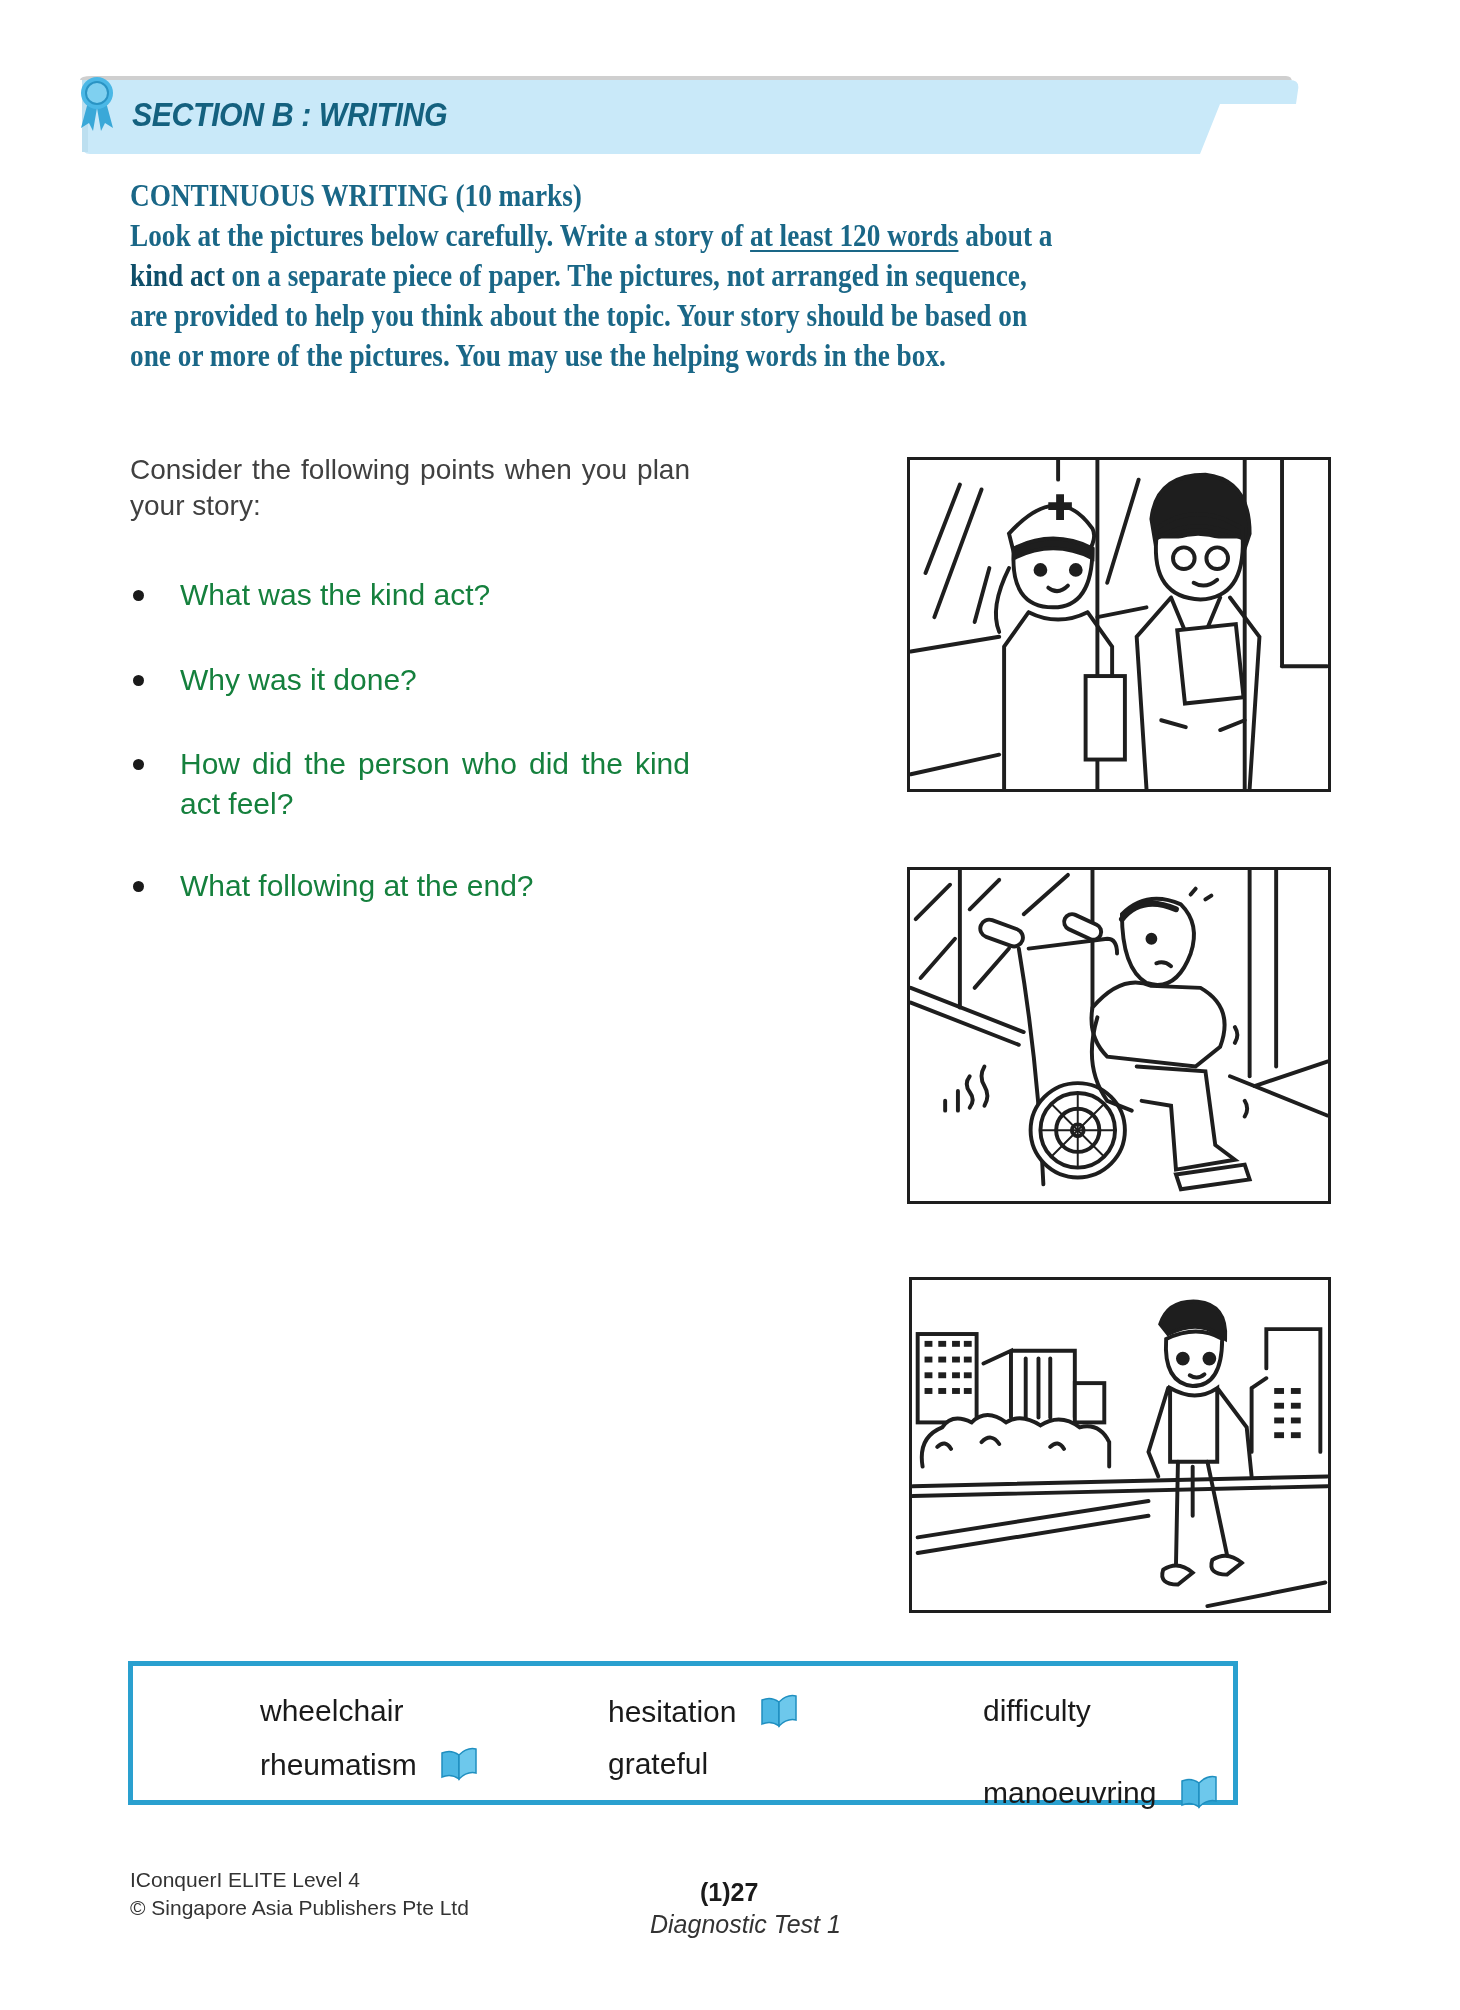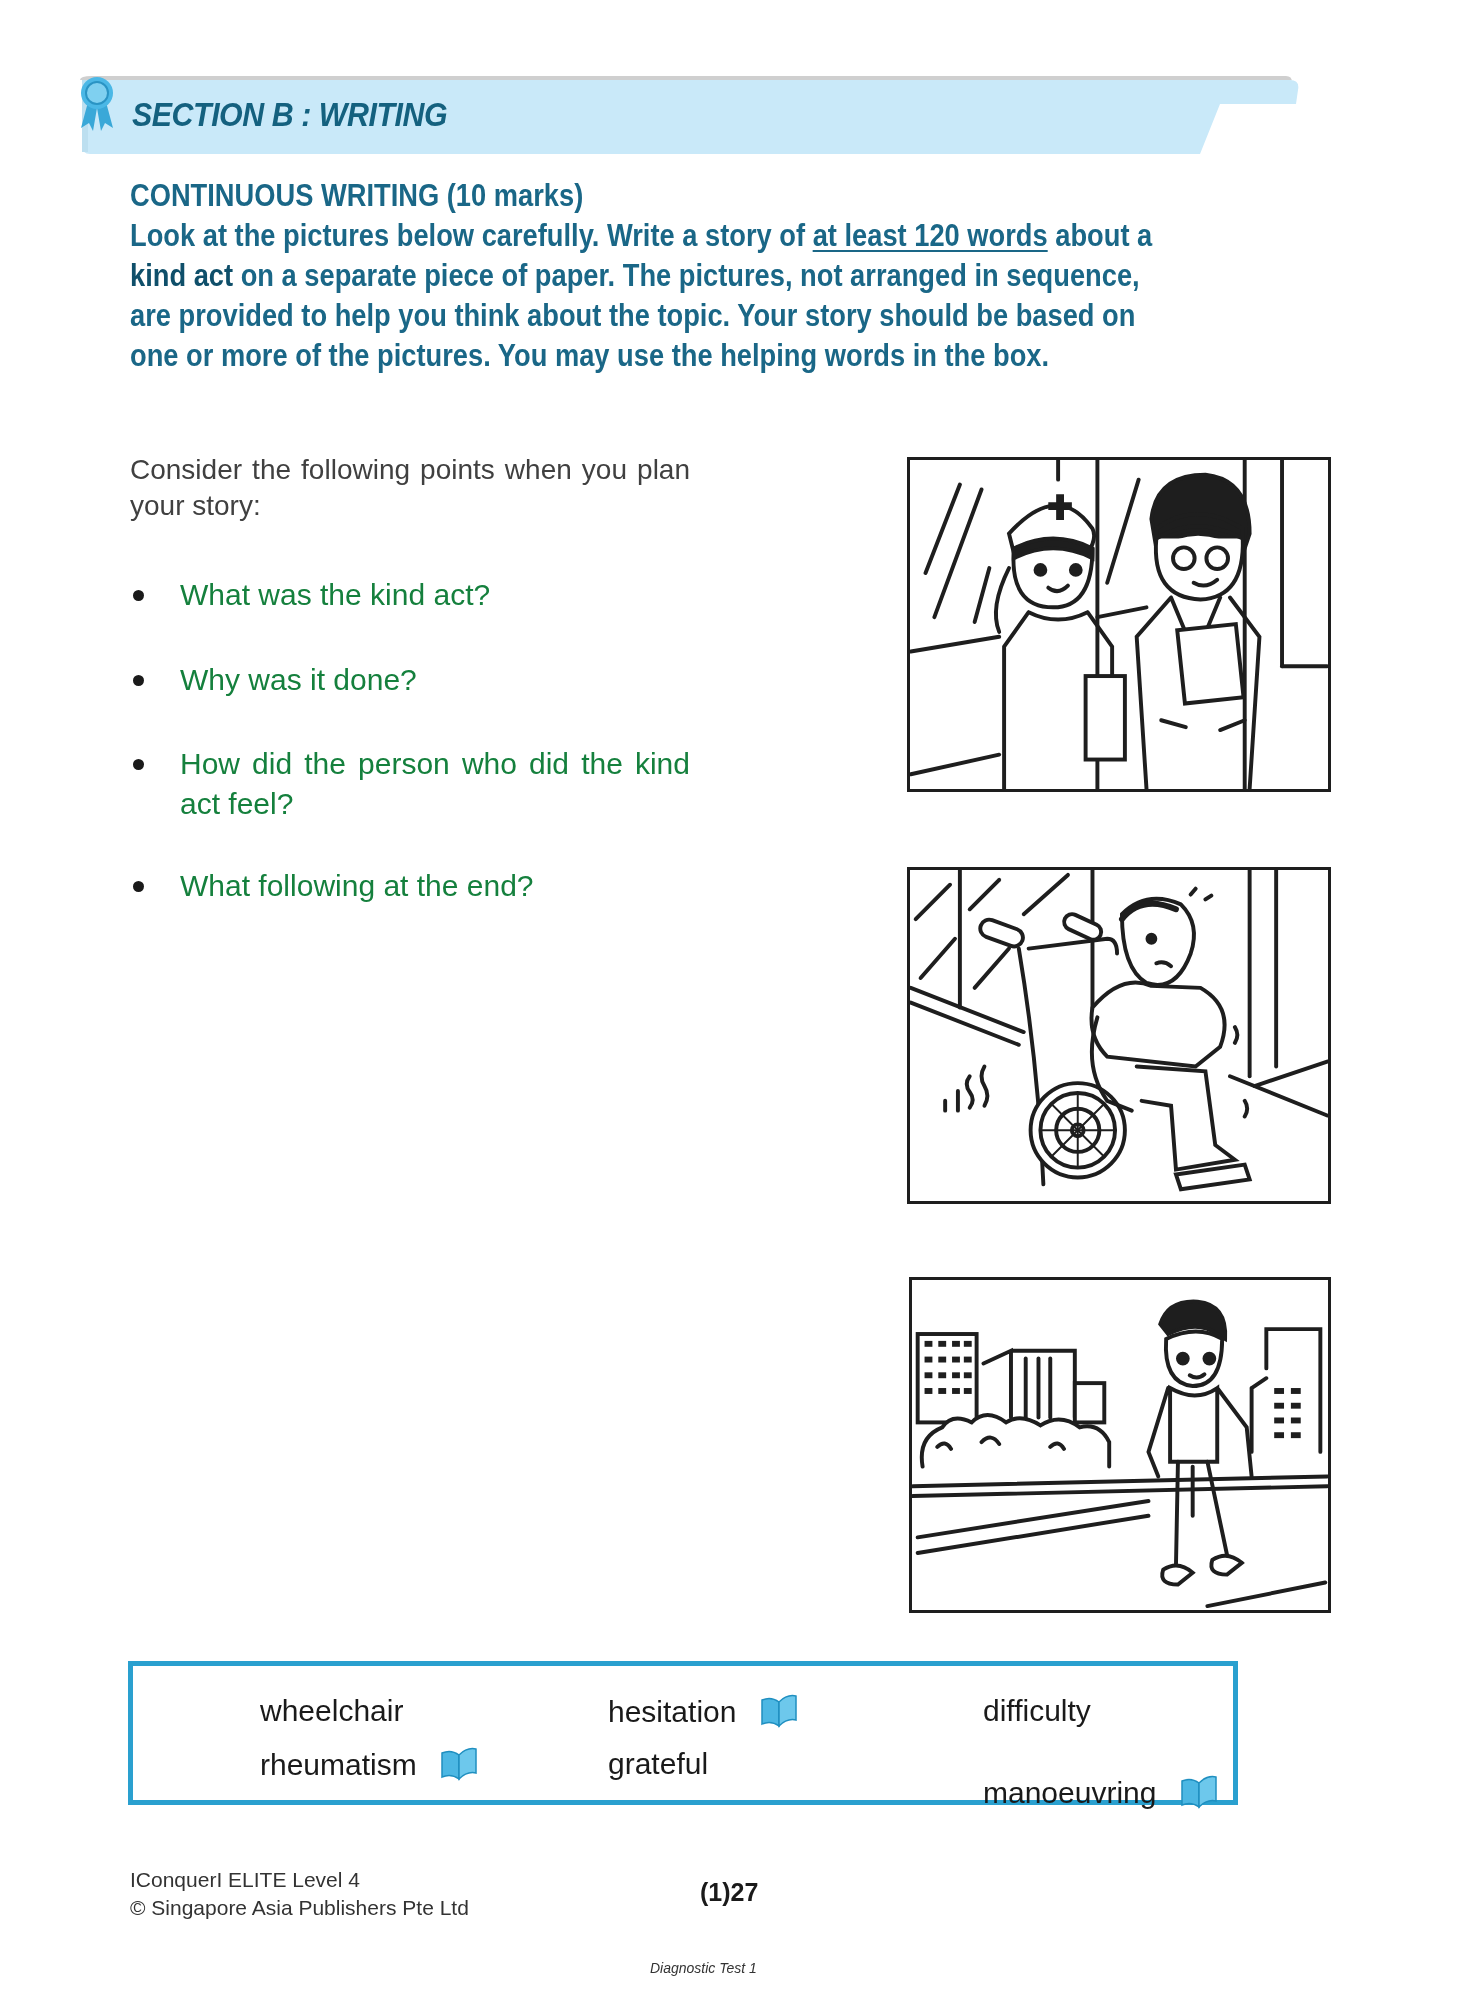--- a/index.html
+++ b/index.html
@@ -9,21 +9,21 @@
   
   .banner { position:absolute; left:78px; top:74px; width:1222px; height:84px; }
   .banner svg { position:absolute; left:0; top:0; }
   .banner-title { position:absolute; left:54px; top:22px; font-size:33px; font-weight:bold;
                   font-style:italic; color:#14617f; letter-spacing:-0.5px; transform:scaleX(0.92);
                   transform-origin:left center; white-space:nowrap; }
   .ribbon { position:absolute; left:2px; top:14px; width:38px; height:58px; }
 
   
   .instr { position:absolute; left:130px; top:176px; width:1210px; color:#1a6787;
-           font-weight:bold; font-size:31px; line-height:40px; }
+           font-weight:bold; font-size:31px; line-height:40px;font-family:Liberation Serif, serif; }
   .instr .line { white-space:nowrap; transform:scaleX(0.88); transform-origin:left center; }
   .instr u { text-decoration:underline; text-decoration-thickness:2px; text-underline-offset:4px; }
   .instr .dark { color:#0f4f6a; }
 
   
   .consider { position:absolute; left:130px; top:452px; width:560px; font-size:28px; line-height:36px;
               color:#404040; text-align:justify; text-align-last:left; }
   .pt { position:absolute; left:0; width:560px; font-size:30px; line-height:40px; color:#15803d; }
   .pt .bullet { position:absolute; left:3px; top:15px; width:11px; height:11px; border-radius:50%; background:#1a1a1a; }
   .pt .txt { display:block; margin-left:50px; text-align:justify; text-align-last:left; }
@@ -34,21 +34,21 @@
 
   
   .words { position:absolute; left:128px; top:1661px; width:1110px; height:144px;
            border:5px solid #2aa0cf; box-sizing:border-box; }
   .word { position:absolute; font-size:30px; color:#1a1a1a; white-space:nowrap; }
   .word .book { display:inline-block; width:40px; height:34px; vertical-align:-6px; margin-left:14px; }
 
   
   .footer-left { position:absolute; left:130px; top:1866px; font-size:21px; line-height:28px; color:#333; }
   .footer-page { position:absolute; left:700px; top:1878px; font-size:25px; font-weight:bold; color:#1a1a1a; }
-  .footer-test { position:absolute; left:650px; top:1960px; font-size:14px; font-style:italic; color:#333; }
+  .footer-test { position:absolute; left:650px; top:1910px; font-size:25px; font-style:italic; color:#333; }
 </style>
 </head>
 <body>
 
 <div class="banner">
   <svg width="1222" height="84" viewBox="0 0 1222 84">
     <path d="M14 2 L1208 2 Q1214 2 1214 8 L1214 6 L2 6 Q2 2 14 2 Z" fill="#cfcfcf"></path>
     <path d="M10 6 L1212 6 Q1222 6 1220 16 L1218 30 L1142 30 L1122 80 L12 80 Q4 80 4 70 L4 14 Q4 6 10 6 Z" fill="#c9e9f9"></path>
     <rect x="4" y="6" width="6" height="72" fill="#bcdff0"></rect>
   </svg>

